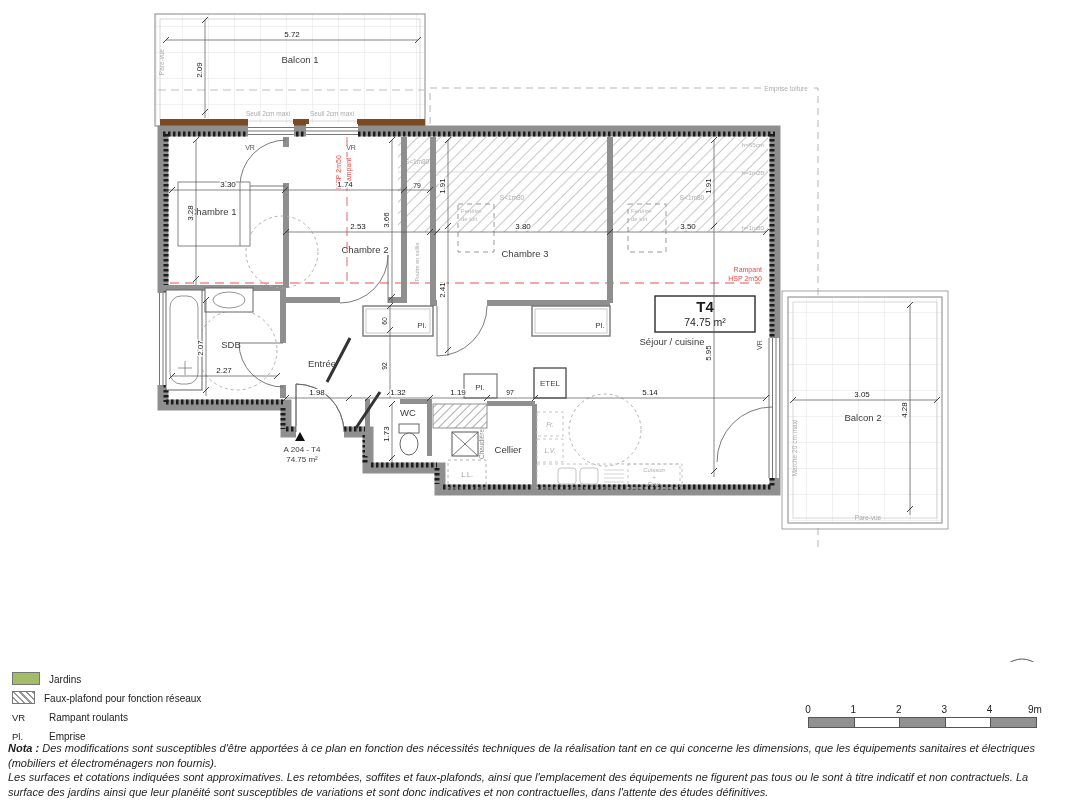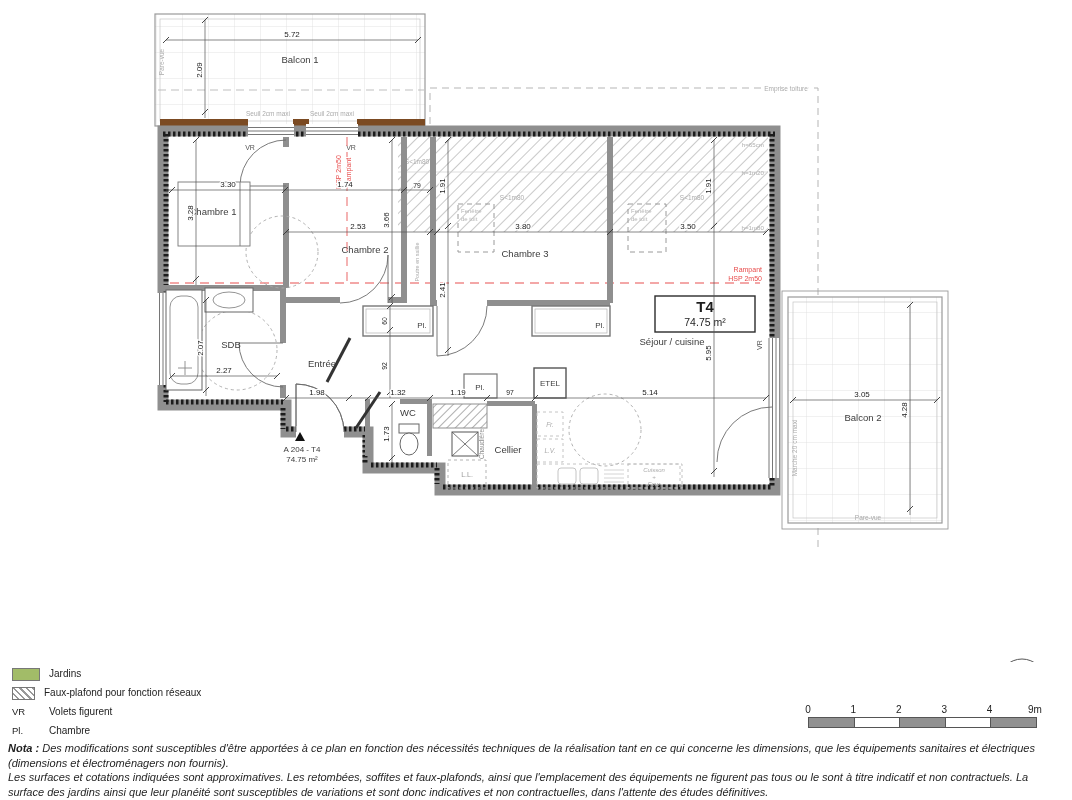--- a/index.html
+++ b/index.html
@@ -12,21 +12,21 @@
   .dim-sm{font-size:6.8px;fill:#222;text-anchor:middle;paint-order:stroke;stroke:#fff;stroke-width:2.2px;}
   .gray{font-size:6.5px;fill:#ababab;text-anchor:middle;}
   .gray-s{font-size:6px;fill:#b5b5b5;text-anchor:start;}
   .gray-e{font-size:6.2px;fill:#b0b0b0;text-anchor:end;}
   .red{font-size:7px;fill:#e84b4b;text-anchor:middle;paint-order:stroke;stroke:#fff;stroke-width:2px;}
   .red-e{font-size:7px;fill:#e84b4b;text-anchor:end;paint-order:stroke;stroke:#fff;stroke-width:2px;}
   .t4{font-size:15px;font-weight:bold;fill:#1d1d1d;text-anchor:middle;}
   .t4a{font-size:10.5px;fill:#1d1d1d;text-anchor:middle;}
   .vrt{font-size:7px;fill:#555;text-anchor:middle;}
   #legend{position:absolute;left:12px;top:668px;font-size:10px;color:#222;}
-  .leg-row{display:flex;align-items:flex-start;height:17px;margin-bottom:2px;}
+  .leg-row{display:flex;align-items:flex-end;height:17px;margin-bottom:2px;}
   .leg-swatch{width:28px;height:13px;border:1px solid #777;margin-right:9px;box-sizing:border-box;}
   .leg-abbr{width:37px;font-size:9.5px;color:#222;}
   #nota{position:absolute;left:8px;top:741px;width:1058px;font-size:11px;font-style:italic;
         color:#1f1f1f;line-height:1.34;}
   #nota b{}
   #scalebar{position:absolute;left:800px;top:704px;width:240px;font-size:10px;color:#222;}
   .sb-ticks{position:relative;height:13px;}
   .sb-ticks span{position:absolute;transform:translateX(-50%);}
   .sb-bar{display:flex;height:9px;border:1px solid #555;box-sizing:content-box;}
   .sb-seg{width:45.4px;height:9px;}
@@ -321,25 +321,25 @@
   <div class="leg-row">
     <div class="leg-swatch" style="background:#a2bc68"></div>
     <span>Jardins</span>
   </div>
   <div class="leg-row">
     <div class="leg-swatch" style="width:23px;background:repeating-linear-gradient(45deg,#fff 0 3px,#999 3px 4.5px)"></div>
     <span>Faux-plafond pour fonction réseaux</span>
   </div>
   <div class="leg-row">
     <span class="leg-abbr">VR</span>
-    <span>Volets figurent</span>
+    <span>Rampant roulants</span>
   </div>
   <div class="leg-row">
     <span class="leg-abbr">Pl.</span>
-    <span>Chambre</span>
+    <span>Emprise</span>
   </div>
 </div>
 
 
 <div id="scalebar">
   <div class="sb-ticks">
     <span style="left:8px">0</span>
     <span style="left:53.4px">1</span>
     <span style="left:98.8px">2</span>
     <span style="left:144.2px">3</span>
@@ -352,17 +352,17 @@
     <div class="sb-seg" style="background:#919191"></div>
     <div class="sb-seg" style="background:#fff;border-left:1px solid #555;border-right:1px solid #555"></div>
     <div class="sb-seg" style="background:#919191"></div>
   </div>
 </div>
 
 
 <div id="nota">
   <b>Nota :</b>
   <span>Des modifications sont susceptibles d'être apportées à ce plan en fonction des nécessités techniques de la réalisation tant en ce qui concerne les dimensions, que les équipements sanitaires et électriques</span><br>
-  <span>(dimensions et électroménagers non fournis).</span><br>
+  <span>(mobiliers et électroménagers non fournis).</span><br>
   <span>Les surfaces et cotations indiquées sont approximatives. Les retombées, soffites et faux-plafonds, ainsi que l'emplacement des équipements ne figurent pas tous ou le sont à titre indicatif et non contractuels. La surface des jardins ainsi que leur planéité sont susceptibles de variations et sont donc indicatives et non contractuelles, dans l'attente des études définitives.</span>
 </div>
 
 </div>
 
 </body></html>

